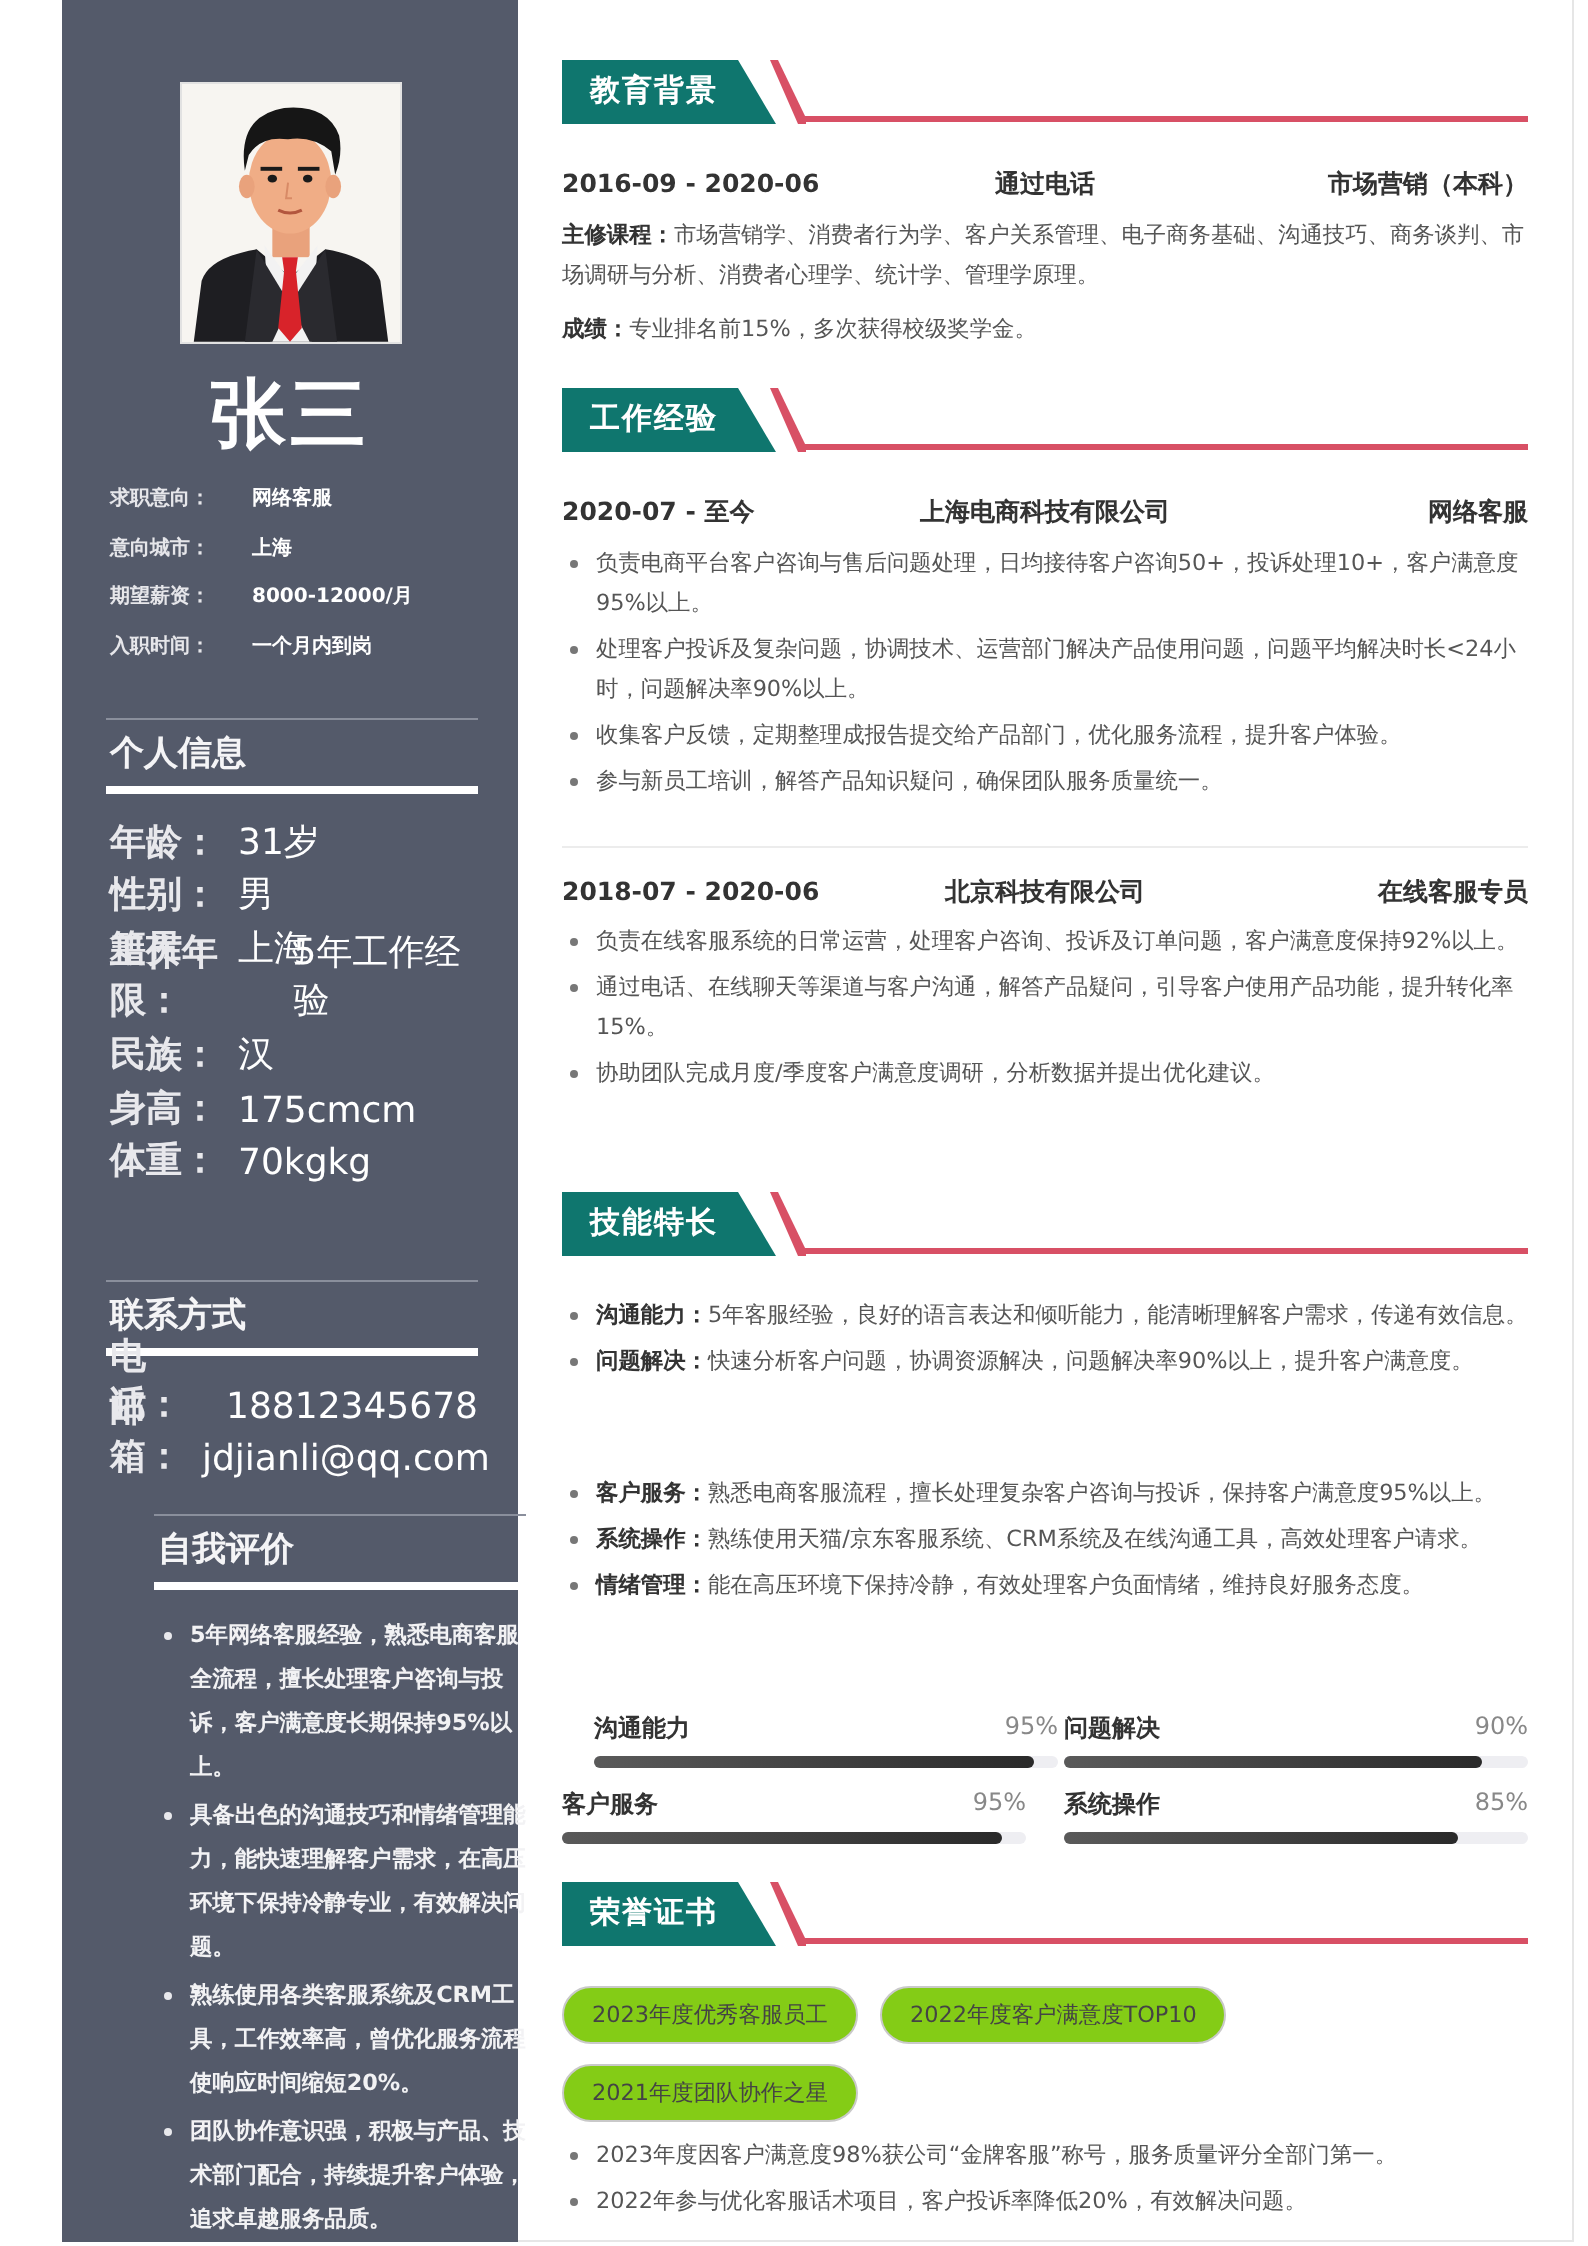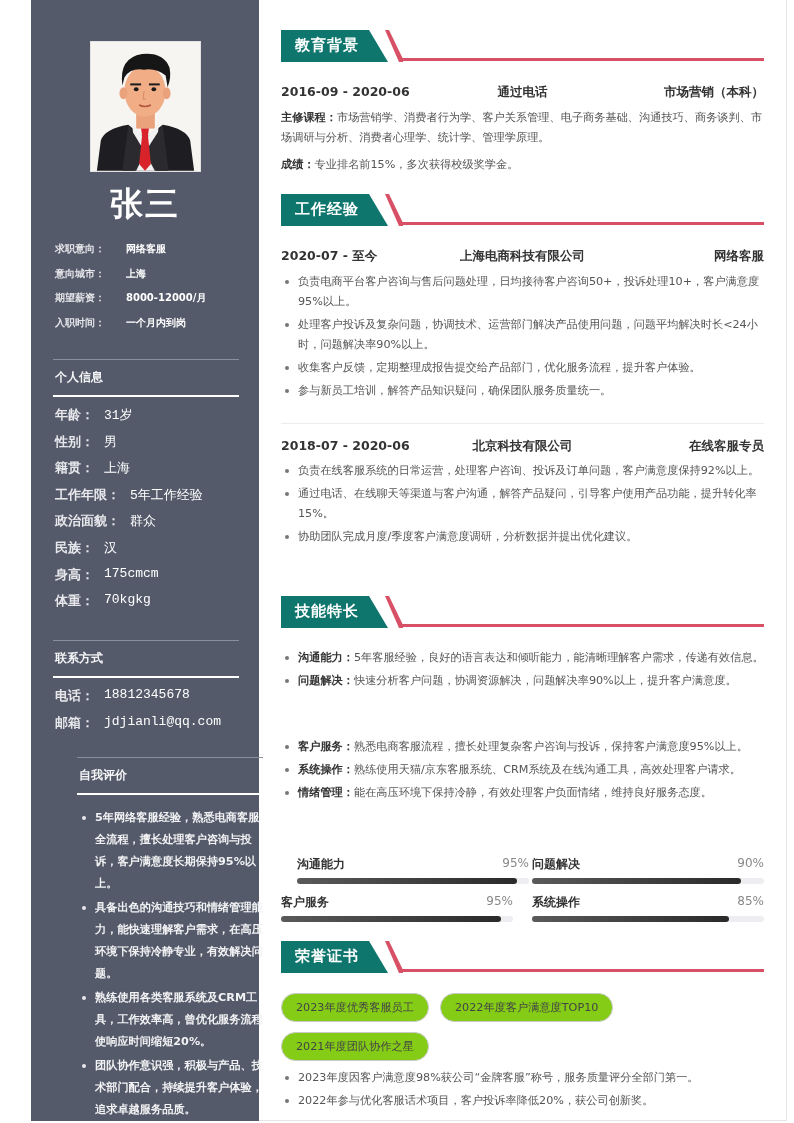--- a/index.html
+++ b/index.html
@@ -5,31 +5,31 @@
   * { box-sizing: border-box; margin: 0; padding: 0; }
   html, body { width: 794px; height: 1123px; background: #ffffff; overflow: hidden; }
   body { font-family: "DejaVu Sans", "Liberation Sans", sans-serif; color: #333; position: relative; }
 
   .page { position: absolute; left: 31px; top: 0; width: 756px; height: 1121px; background: #fff; border-right: 1px solid #e6e6e6; border-bottom: 1px solid #e6e6e6; }
   .sidebar { position: absolute; left: 0; top: 0; width: 228px; height: 1121px; background: #545a6a; color: #fff; }
 
   .photo { position: absolute; left: 59px; top: 41px; width: 111px; height: 131px; background: #f7f5f1; border: 1px solid #e2e2e2; overflow: hidden; }
   .photo svg { display: block; width: 100%; height: 100%; }
 
-  .name { position: absolute; left: 0; top: 182px; width: 228px; text-align: center; font-size: 33px; font-weight: bold; letter-spacing: 2px; color: #fff; }
+  .name { position: absolute; left: 0; top: 182px; width: 228px; text-align: center; font-size: 38px; font-weight: bold; letter-spacing: 2px; color: #fff; }
 
   .intent { position: absolute; left: 24px; top: 237px; width: 190px; }
   .intent-row { display: flex; height: 24.5px; align-items: center; font-size: 10px; font-weight: bold; color: #f1f1f1; }
   .intent-row .k { width: 71px; color: #e6e6ea; }
   .intent-row .v { color: #fff; }
 
   .side-section { position: absolute; left: 22px; width: 186px; }
-  .side-title { border-top: 1px solid #8a8f9c; border-bottom: 2px solid #ffffff; height: 38px; display: flex; align-items: center; padding-left: 2px; font-size: 12px; font-weight: bold; color: #f4f4f6; }
+  .side-title { border-top: 1px solid #8a8f9c; border-bottom: 4px solid #ffffff; height: 38px; display: flex; align-items: center; padding-left: 2px; font-size: 17px; font-weight: bold; color: #f4f4f6; }
   .info-list { padding-top: 9px; padding-left: 2px; }
-  .info-row { display: flex; height: 26.6px; align-items: flex-start; font-size: 13px; color: #fff; font-family: Liberation Mono, monospace; }
+  .info-row { display: flex; height: 26.6px; align-items: flex-end; font-size: 18px; color: #fff; }
   .info-row .k { font-weight: bold; color: #e8e8ec; margin-right: 10px; }
 
   .eval-list { list-style: none; padding-top: 12px; padding-left: 2px; }
   .eval-list li { position: relative; padding-left: 16px; font-size: 11.2px; line-height: 22px; font-weight: bold; color: #f2f2f4; margin-bottom: 2px; }
   .eval-list li::before { content: ""; position: absolute; left: 3px; top: 9px; width: 4px; height: 4px; border-radius: 50%; background: #e8e8ec; }
 
   
   .main { position: absolute; left: 250px; top: 0; width: 483px; }
   .sec-head { position: absolute; left: 0; width: 483px; height: 32px; }
   .sec-head .dark { position: absolute; left: 0; top: 0; height: 32px; width: 107px; background: #0f766e; clip-path: polygon(0 0, 88px 0, 107px 32px, 0 32px); }
@@ -131,24 +131,20 @@
             <span class="k">性别：</span>
             <span>男</span>
           </div>
         <div class="info-row">
             <span class="k">籍贯：</span>
             <span>上海</span>
           </div>
         <div class="info-row">
             <span class="k">工作年限：</span>
             <span>5年工作经验</span>
-          </div>
-        <div class="info-row">
-            <span class="k">政治面貌：</span>
-            <span>群众</span>
           </div>
         <div class="info-row">
             <span class="k">民族：</span>
             <span>汉</span>
           </div>
         <div class="info-row">
             <span class="k">身高：</span>
             <span>175cmcm</span>
           </div>
         <div class="info-row">
@@ -310,16 +306,16 @@
     </div>
 
     <div class="tags" style="top:993px;">
       <div class="tag">2023年度优秀客服员工</div>
       <div class="tag">2022年度客户满意度TOP10</div>
       <div class="tag">2021年度团队协作之星</div>
     </div>
 
     <ul class="blist" style="top:1068px;">
       <li>2023年度因客户满意度98%获公司“金牌客服”称号，服务质量评分全部门第一。</li>
-      <li>2022年参与优化客服话术项目，客户投诉率降低20%，获公司创新奖。</li>
+      <li>2022年参与优化客服话术项目，客户投诉率降低20%，有效解决问题。</li>
     </ul>
   </main>
 </div>
 
 </body></html>

